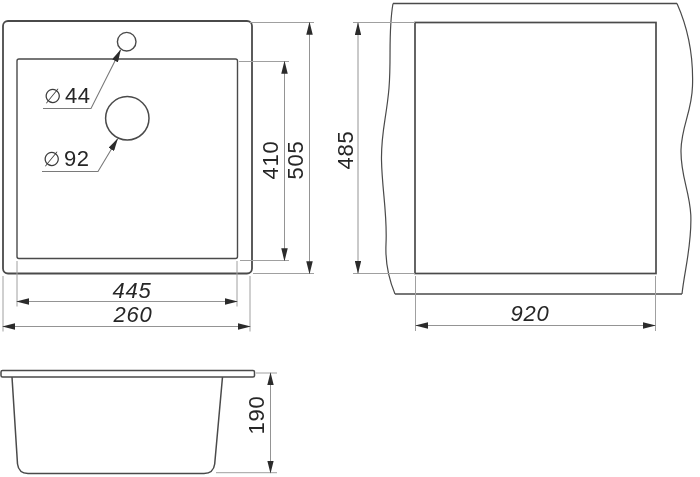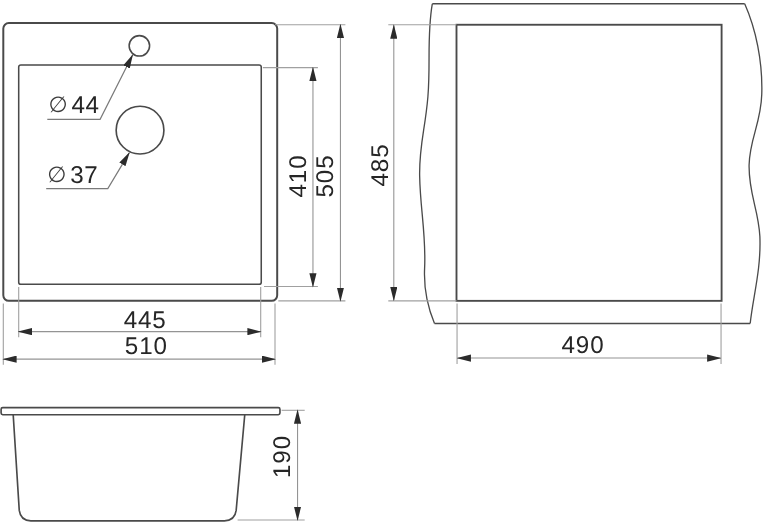--- a/index.html
+++ b/index.html
@@ -5,21 +5,21 @@
   html,body{margin:0;padding:0;background:#ffffff;}
   .stage{
     position:relative;width:700px;height:477px;background:#ffffff;overflow:hidden;
     font-family:"Liberation Sans","DejaVu Sans",sans-serif;
   }
   .stage svg{position:absolute;left:0;top:0;}
   .dim-label{
     position:absolute;font-size:22px;line-height:1;color:#262626;
     letter-spacing:0.8px;white-space:nowrap;
   }
-  .h{transform:translate(-50%,-50%);}
+  .h{transform:translate(-50%,-50%);font-style:italic;}
   .v{transform:translate(-50%,-50%) rotate(-90deg);}
   .dia-label{
     position:absolute;font-size:22px;line-height:1;color:#262626;
     white-space:nowrap;display:flex;align-items:center;gap:3px;letter-spacing:0.5px;
   }
   .dia-sym{font-size:20px;color:#3c3c3c;}
 </style>
 </head>
 <body>
 
@@ -97,30 +97,30 @@
     </g>
   </svg>
 
   <div class="dia-label" style="left:44px;top:85px">
     <span class="dia-sym">∅</span>
       <span>44</span>
   </div>
 
   <div class="dia-label" style="left:43px;top:148px">
     <span class="dia-sym">∅</span>
-      <span>37</span>
+      <span>92</span>
   </div>
 
   <div class="dim-label v" style="left:271px;top:160px">410</div>
 
   <div class="dim-label v" style="left:296px;top:160px">505</div>
 
   <div class="dim-label h" style="left:132px;top:291px">445</div>
 
-  <div class="dim-label h" style="left:133px;top:315px">510</div>
+  <div class="dim-label h" style="left:133px;top:315px">260</div>
 
   <div class="dim-label v" style="left:346px;top:150px">485</div>
 
-  <div class="dim-label h" style="left:530px;top:314px">490</div>
+  <div class="dim-label h" style="left:530px;top:314px">920</div>
 
   <div class="dim-label v" style="left:257px;top:415px">190</div>
 
 </div>
 
 </body></html>

